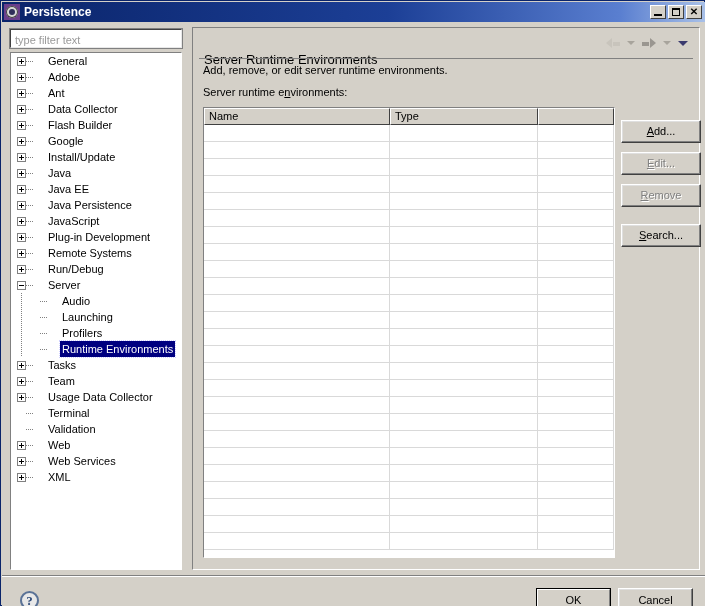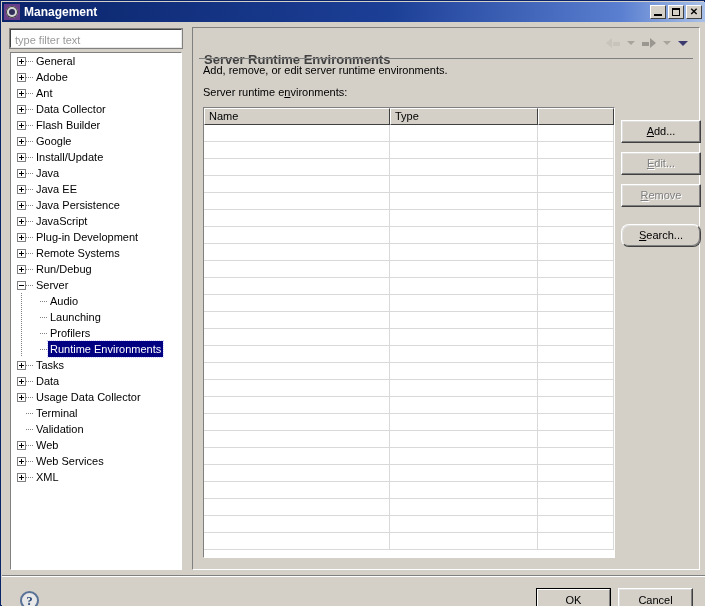--- a/index.html
+++ b/index.html
@@ -142,20 +142,21 @@
   }
   .expander-spacer { width: 9px; height: 9px; flex: 0 0 auto; }
   .dots {
     width: 8px; height: 1px; flex: 0 0 auto;
     background-image: repeating-linear-gradient(to right, #808080 0px, #808080 1px, transparent 1px, transparent 2px);
     align-self: center;
   }
   .tree-label {
     padding: 0 2px 0 2px;
     font-size: 11px;
+    margin-left: 12px;
   }
   .tree-row.child { padding-left: 20px; }
   .tree-row.root { padding-left: 6px; }
   .vline {
     position: absolute; left: 10px; top: 0; bottom: 0; width: 1px;
     background-image: repeating-linear-gradient(to bottom, #808080 0px, #808080 1px, transparent 1px, transparent 2px);
   }
   .tree-row.selected .tree-label {
     background: #000080; color: #ffffff;
     outline: 1px dotted #d0d0ff; outline-offset: 0px;
@@ -170,21 +171,21 @@
     border-left: 1px solid #808080;
     border-right: 1px solid #ffffff;
     border-bottom: 1px solid #ffffff;
     box-sizing: border-box;
   }
   #page-header {
     position: absolute; left: 1px; top: 1px; right: 1px; height: 28px;
     display: flex; align-items: center;
   }
   #page-title {
-    font-size: 13px; font-weight: bold; color: #404040;
+    font-size: 13px; font-weight: normal; color: #000000;
     margin-left: 10px;
     margin-top: 33px;
   }
   #nav-icons {
     margin-left: auto; margin-right: 10px;
     display: flex; align-items: center; gap: 7px;
   }
   .arrow-left, .arrow-right {
     width: 14px; height: 11px; position: relative;
   }
@@ -329,21 +330,21 @@
 </head>
 <body>
 
 <div id="window">
 
   <div id="titlebar">
     <span class="title-icon">
       <span class="gear-outer"></span>
       <span class="gear-inner"></span>
     </span>
-    <span id="title-text">Management</span>
+    <span id="title-text">Persistence</span>
     <span id="title-buttons">
       <span class="tbtn">
           <span class="min-glyph"></span>
         </span>
       <span class="tbtn">
           <span class="max-glyph"></span>
         </span>
       <span class="tbtn">
           <span class="close-glyph">✕</span>
         </span>
@@ -507,21 +508,21 @@
           </span>
           <span class="dots"></span>
           <span class="tree-label">Tasks</span>
         </div>
         <div class="tree-row root">
           <span class="expander">
             <span class="hbar"></span>
             <span class="vbar"></span>
           </span>
           <span class="dots"></span>
-          <span class="tree-label">Data</span>
+          <span class="tree-label">Team</span>
         </div>
         <div class="tree-row root">
           <span class="expander">
             <span class="hbar"></span>
             <span class="vbar"></span>
           </span>
           <span class="dots"></span>
           <span class="tree-label">Usage Data Collector</span>
         </div>
         <div class="tree-row root">
@@ -716,21 +717,21 @@
               <div class="td" style="width: 148px;"></div>
               <div class="td" style="width: 76px;"></div>
             </div>
           </div>
       </div>
 
       <div id="side-buttons" style="position: absolute; left: 0px; top: 79px; width: 508px; height: 200px;">
           <div class="sbtn" style="left: 428px; top: 13px;"><u>A</u>dd...</div>
           <div class="sbtn disabled" style="left: 428px; top: 45px;"><u>E</u>dit...</div>
           <div class="sbtn disabled" style="left: 428px; top: 77px;"><u>R</u>emove</div>
-          <div class="sbtn" style="left: 428px; top: 117px; border-radius: 8px;"><u>S</u>earch...</div>
+          <div class="sbtn" style="left: 428px; top: 117px;"><u>S</u>earch...</div>
         </div>
 
     </div>
 
     <div id="footer-rule"></div>
     <div id="footer-rule2"></div>
 
     <div id="help-icon">?</div>
 
     <div class="fbtn" id="ok-button">

